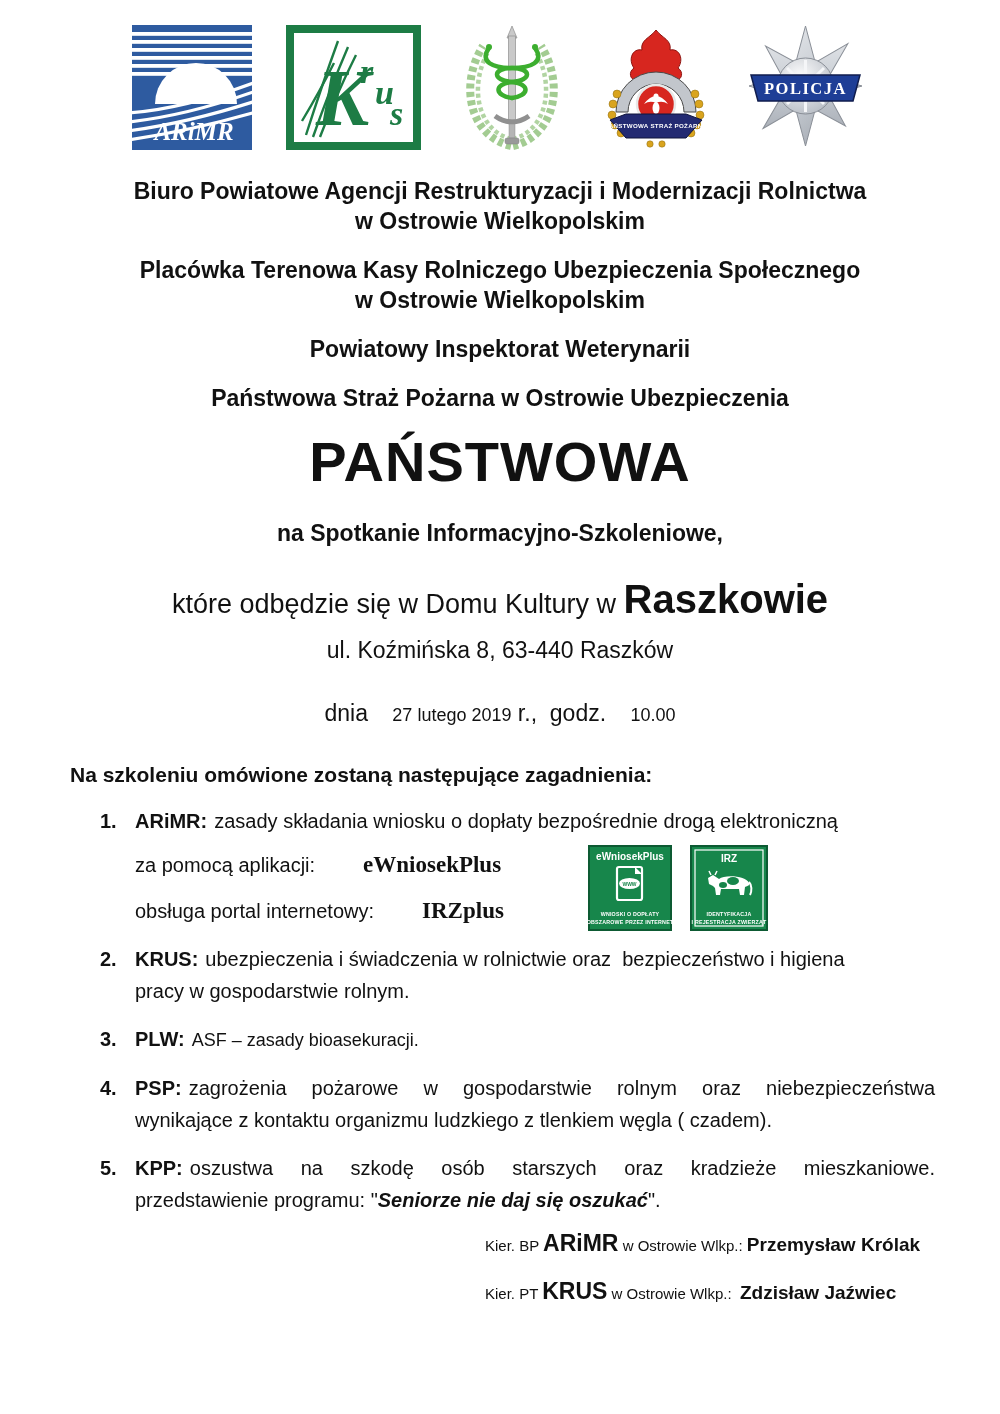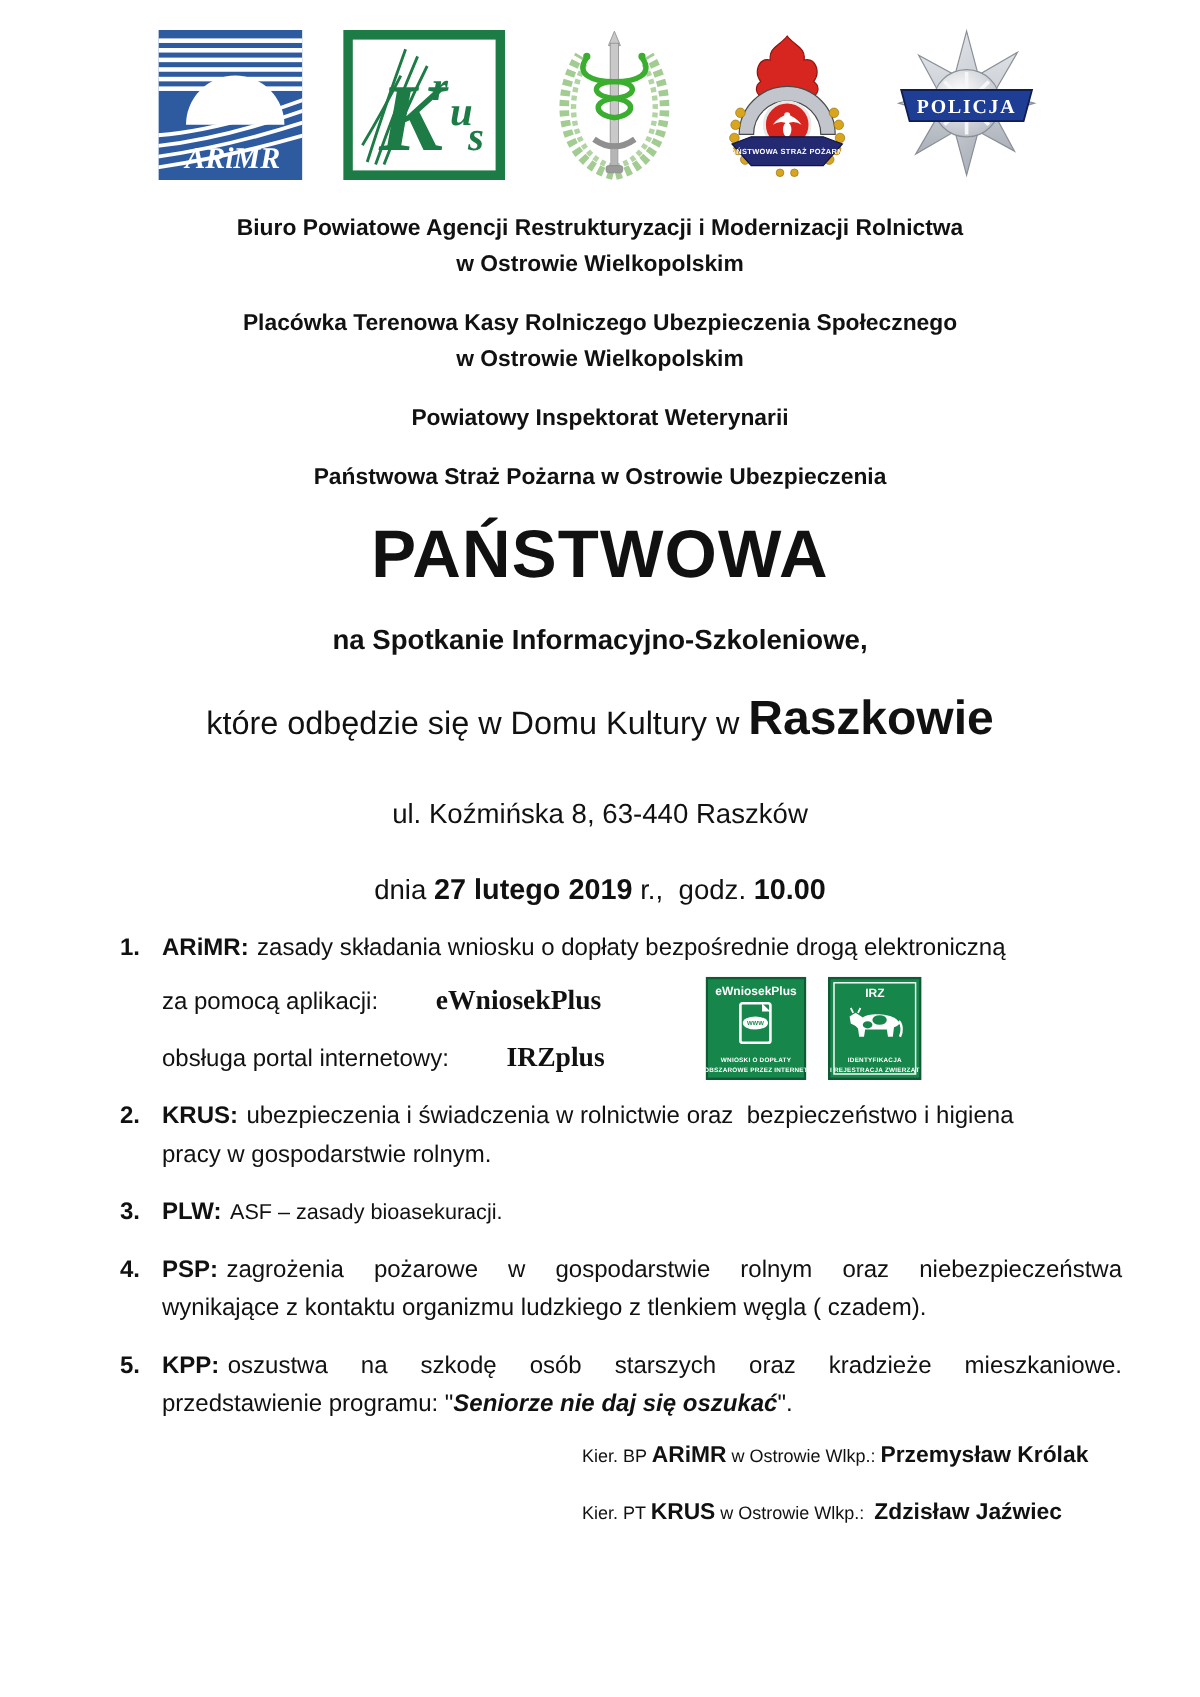--- a/index.html
+++ b/index.html
@@ -6,28 +6,28 @@
   body{width:1000px;height:1414px;overflow:hidden;font-family:"Liberation Sans",sans-serif;color:#111;}
   .page{box-sizing:border-box;width:1000px;height:1414px;padding-top:22px;background:#fff;}
 
   
   .logos-row{display:flex;justify-content:center;align-items:center;gap:34px;height:130px;}
   .logo{display:block;}
 
   
   .center{text-align:center;}
   .orgs{margin-top:24px;}
-  .org{font-weight:bold;font-size:19px;line-height:30px;margin-bottom:19px;}
+  .org{font-weight:bold;font-size:23px;line-height:30px;margin-bottom:19px;}
   .title{font-size:56px;font-weight:bold;line-height:60px;margin-top:16px;letter-spacing:1px;}
   .subtitle{font-size:23px;font-weight:bold;margin-top:26px;line-height:30px;}
   .venue{font-size:27px;margin-top:24px;line-height:54px;}
   .venue-place{font-size:40px;font-weight:bold;}
-  .address{font-size:23px;margin-top:33px;line-height:30px;}
+  .address{font-size:23px;margin-top:4px;line-height:30px;}
   .dateline{font-size:23px;margin-top:32px;line-height:32px;}
-  .dateline .strong{font-size:24px;font-weight:bold;}
+  .dateline .strong{font-size:18px;font-weight:normal;margin-left:18px;}
 
   
   .agenda{padding:0 65px 0 100px;position:relative;}
   .agenda-heading{font-size:21px;font-weight:bold;margin:30px 0 0 -30px;line-height:28px;}
   .item{position:relative;margin-top:16px;}
   .iline{font-size:20px;line-height:32px;padding-left:35px;text-indent:-35px;}
   .iline .num{display:inline-block;width:35px;text-indent:0;font-weight:bold;}
   .iline.cont{text-indent:0;}
   .just{text-align:justify;text-align-last:justify;}
   .label{font-weight:bold;margin-right:7px;}
@@ -191,20 +191,21 @@
   <div class="center subtitle">na Spotkanie Informacyjno-Szkoleniowe,</div>
   <div class="center venue">
     <span>które odbędzie się w Domu Kultury w </span><span class="venue-place">Raszkowie</span>
   </div>
   <div class="center address">ul. Koźmińska 8, 63-440 Raszków</div>
   <div class="center dateline">
     <span>dnia </span><span class="strong">27 lutego 2019</span><span> r., &nbsp;godz. </span><span class="strong">10.00</span>
   </div>
 
   <div class="agenda">
+    <div class="agenda-heading">Na szkoleniu omówione zostaną następujące zagadnienia:</div>
 
     <div class="item">
       <div class="iline">
         <span class="num">1.</span><span class="label">ARiMR:</span><span>zasady składania wniosku o dopłaty bezpośrednie drogą elektroniczną</span>
       </div>
       <div class="iline cont subline">
         <span>za pomocą aplikacji:</span><span class="app">eWniosekPlus</span>
       </div>
       <div class="iline cont subline2">
         <span>obsługa portal internetowy:</span><span class="app">IRZplus</span>

